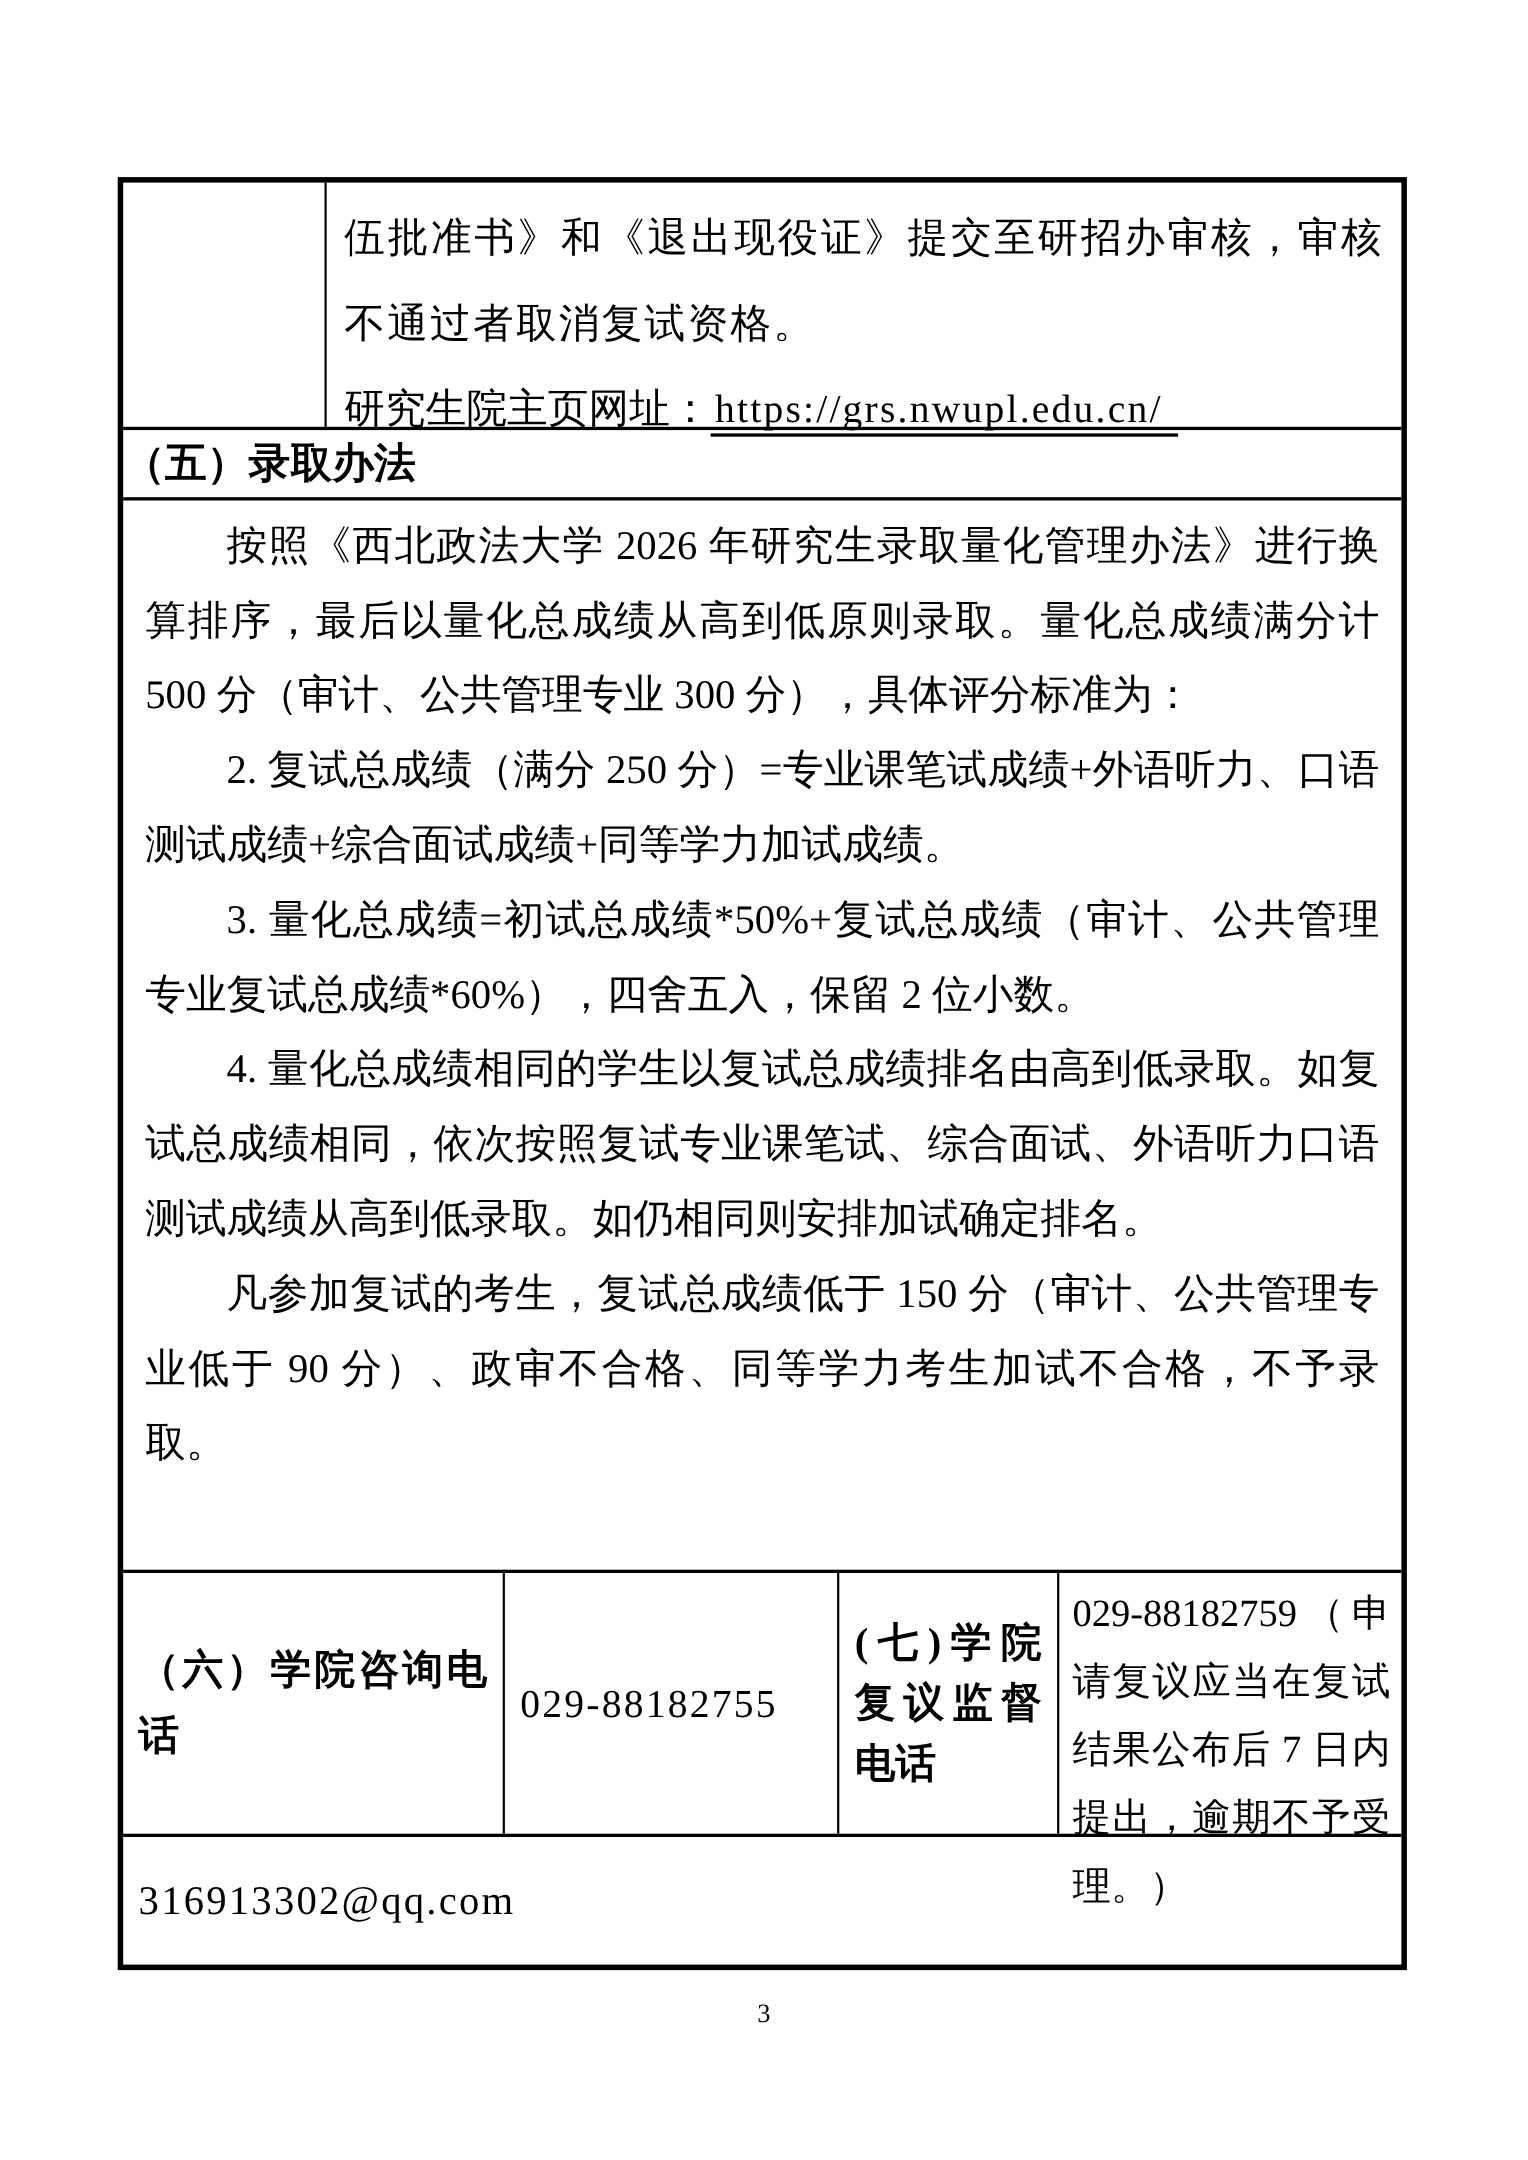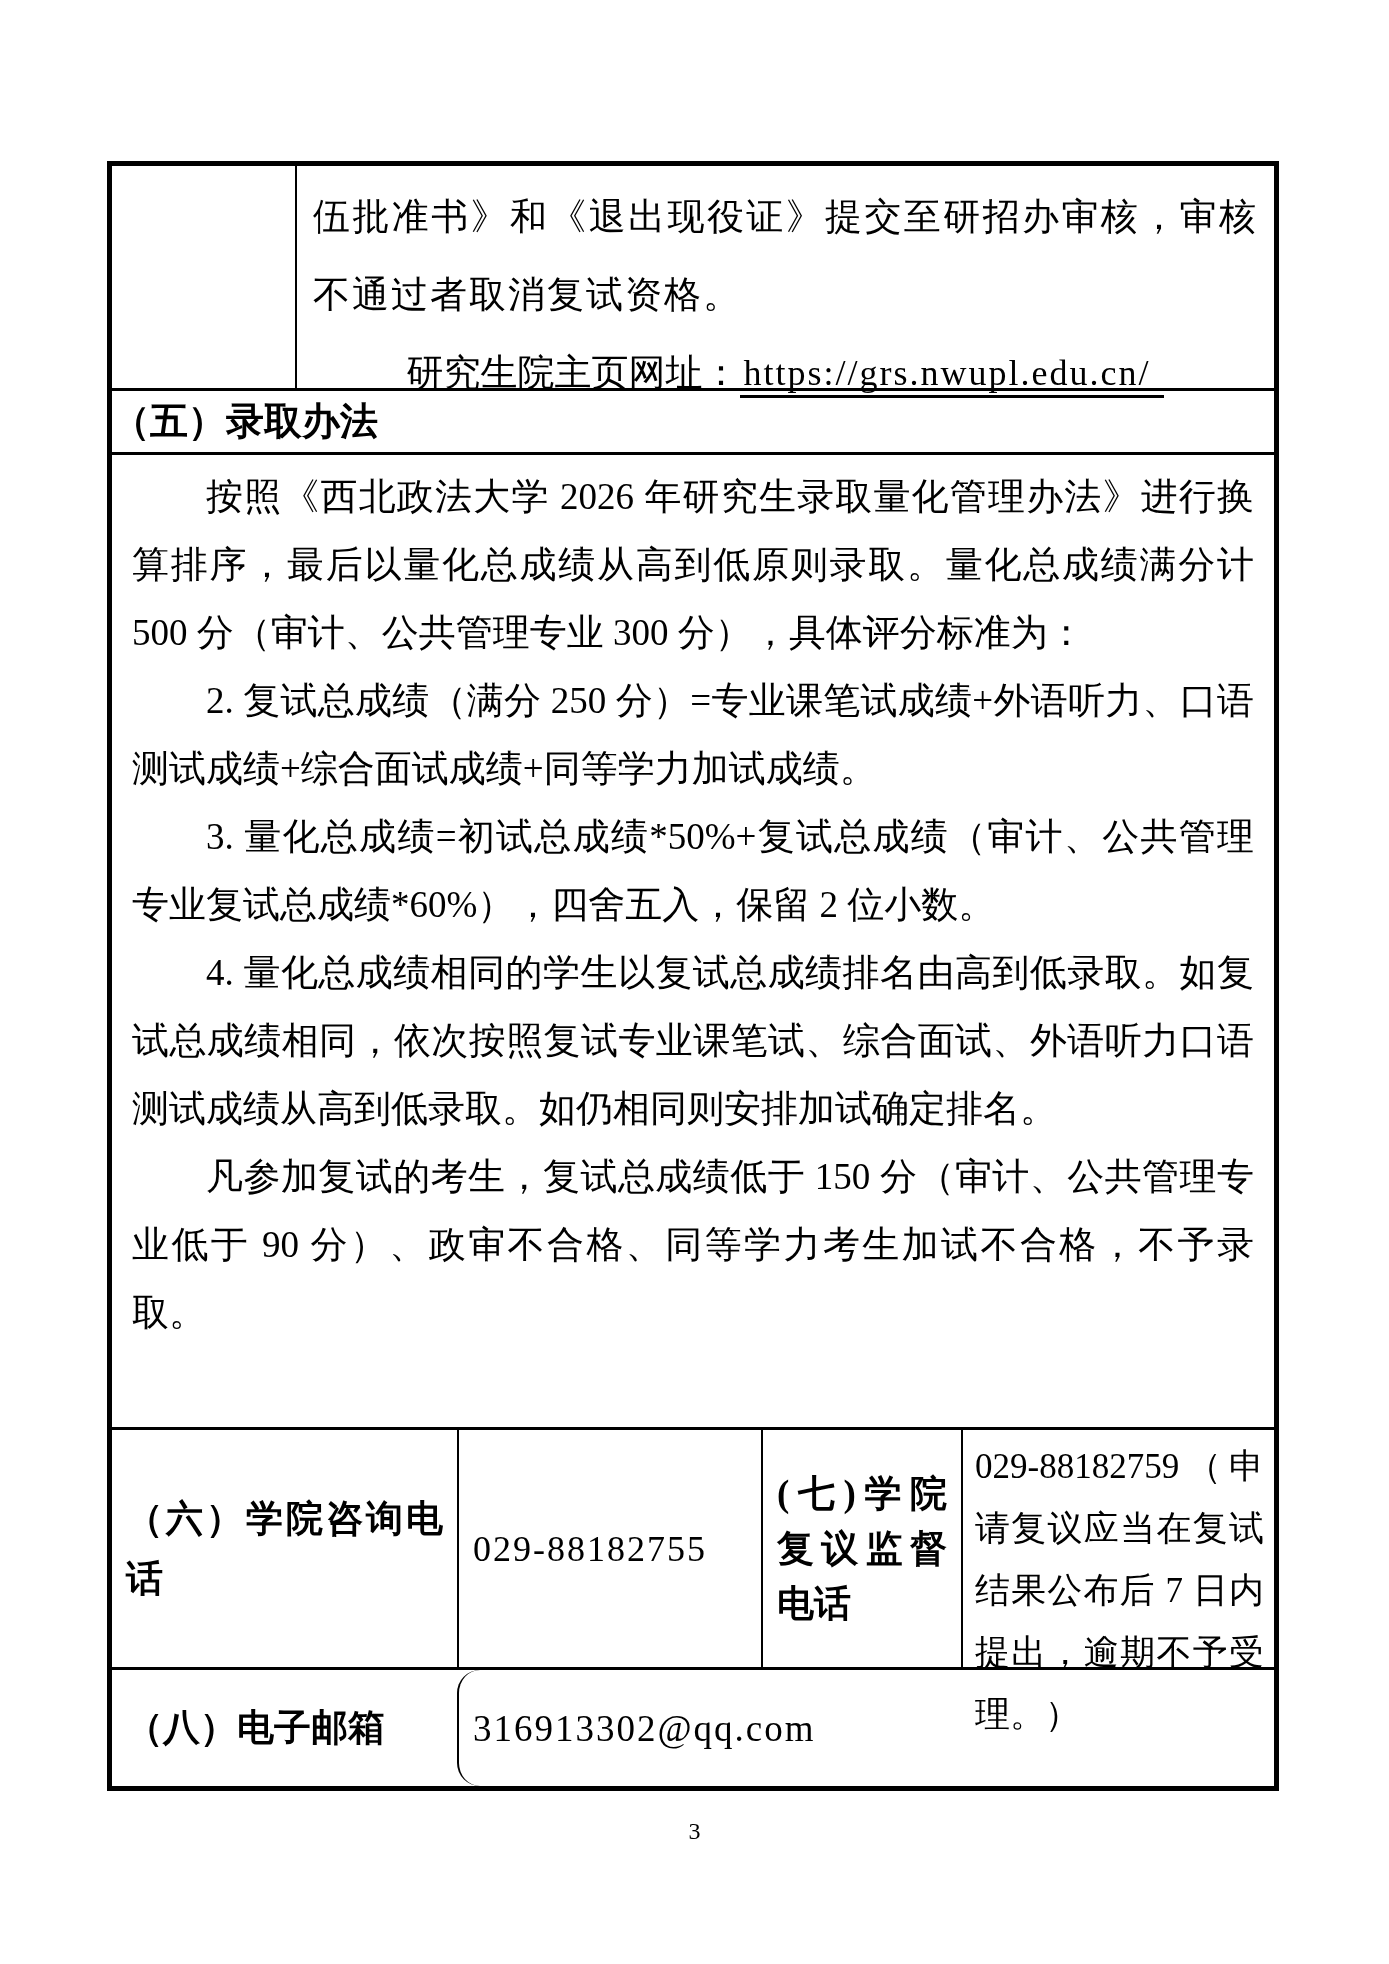--- a/index.html
+++ b/index.html
@@ -24,21 +24,21 @@
   .cell + .cell{border-left:2px solid #000;}
 
   
   .row-cont{height:222px;}
   .row-cont .stub{width:183px;}
   .row-cont .content{flex:1;padding:12px 16px 0 16px;}
   .cont-par{
     margin:0;font-size:37px;line-height:78px;
     text-align:justify;letter-spacing:2px;
   }
-  .homepage-line{font-size:37px;line-height:78px;white-space:nowrap;text-align:center;}
+  .homepage-line{font-size:37px;line-height:78px;white-space:nowrap;}
   .homepage-url{
     display:inline-block;
     border-bottom:3px solid #000;
     padding:0 14px 0 4px;
     line-height:44px;
     font-size:36px;letter-spacing:2px;
   }
 
   
   .row-head{height:64px;}
@@ -115,21 +115,20 @@
       <div class="cell c-phone6">029-88182755</div>
       <div class="cell c-label7">
         <div>(七)学院复议监督电话</div>
       </div>
       <div class="cell c-note7">
         <div>029-88182759（申请复议应当在复试结果公布后 7 日内提出，逾期不予受理。）</div>
       </div>
     </div>
 
     <div class="t-row row-email">
-      <div class="cell c-label8">（八）电子邮箱</div>
       <div class="cell c-email8">316913302@qq.com</div>
     </div>
 
   </div>
 
   <div class="page-number">3</div>
 
 </div>
 
 </body></html>

